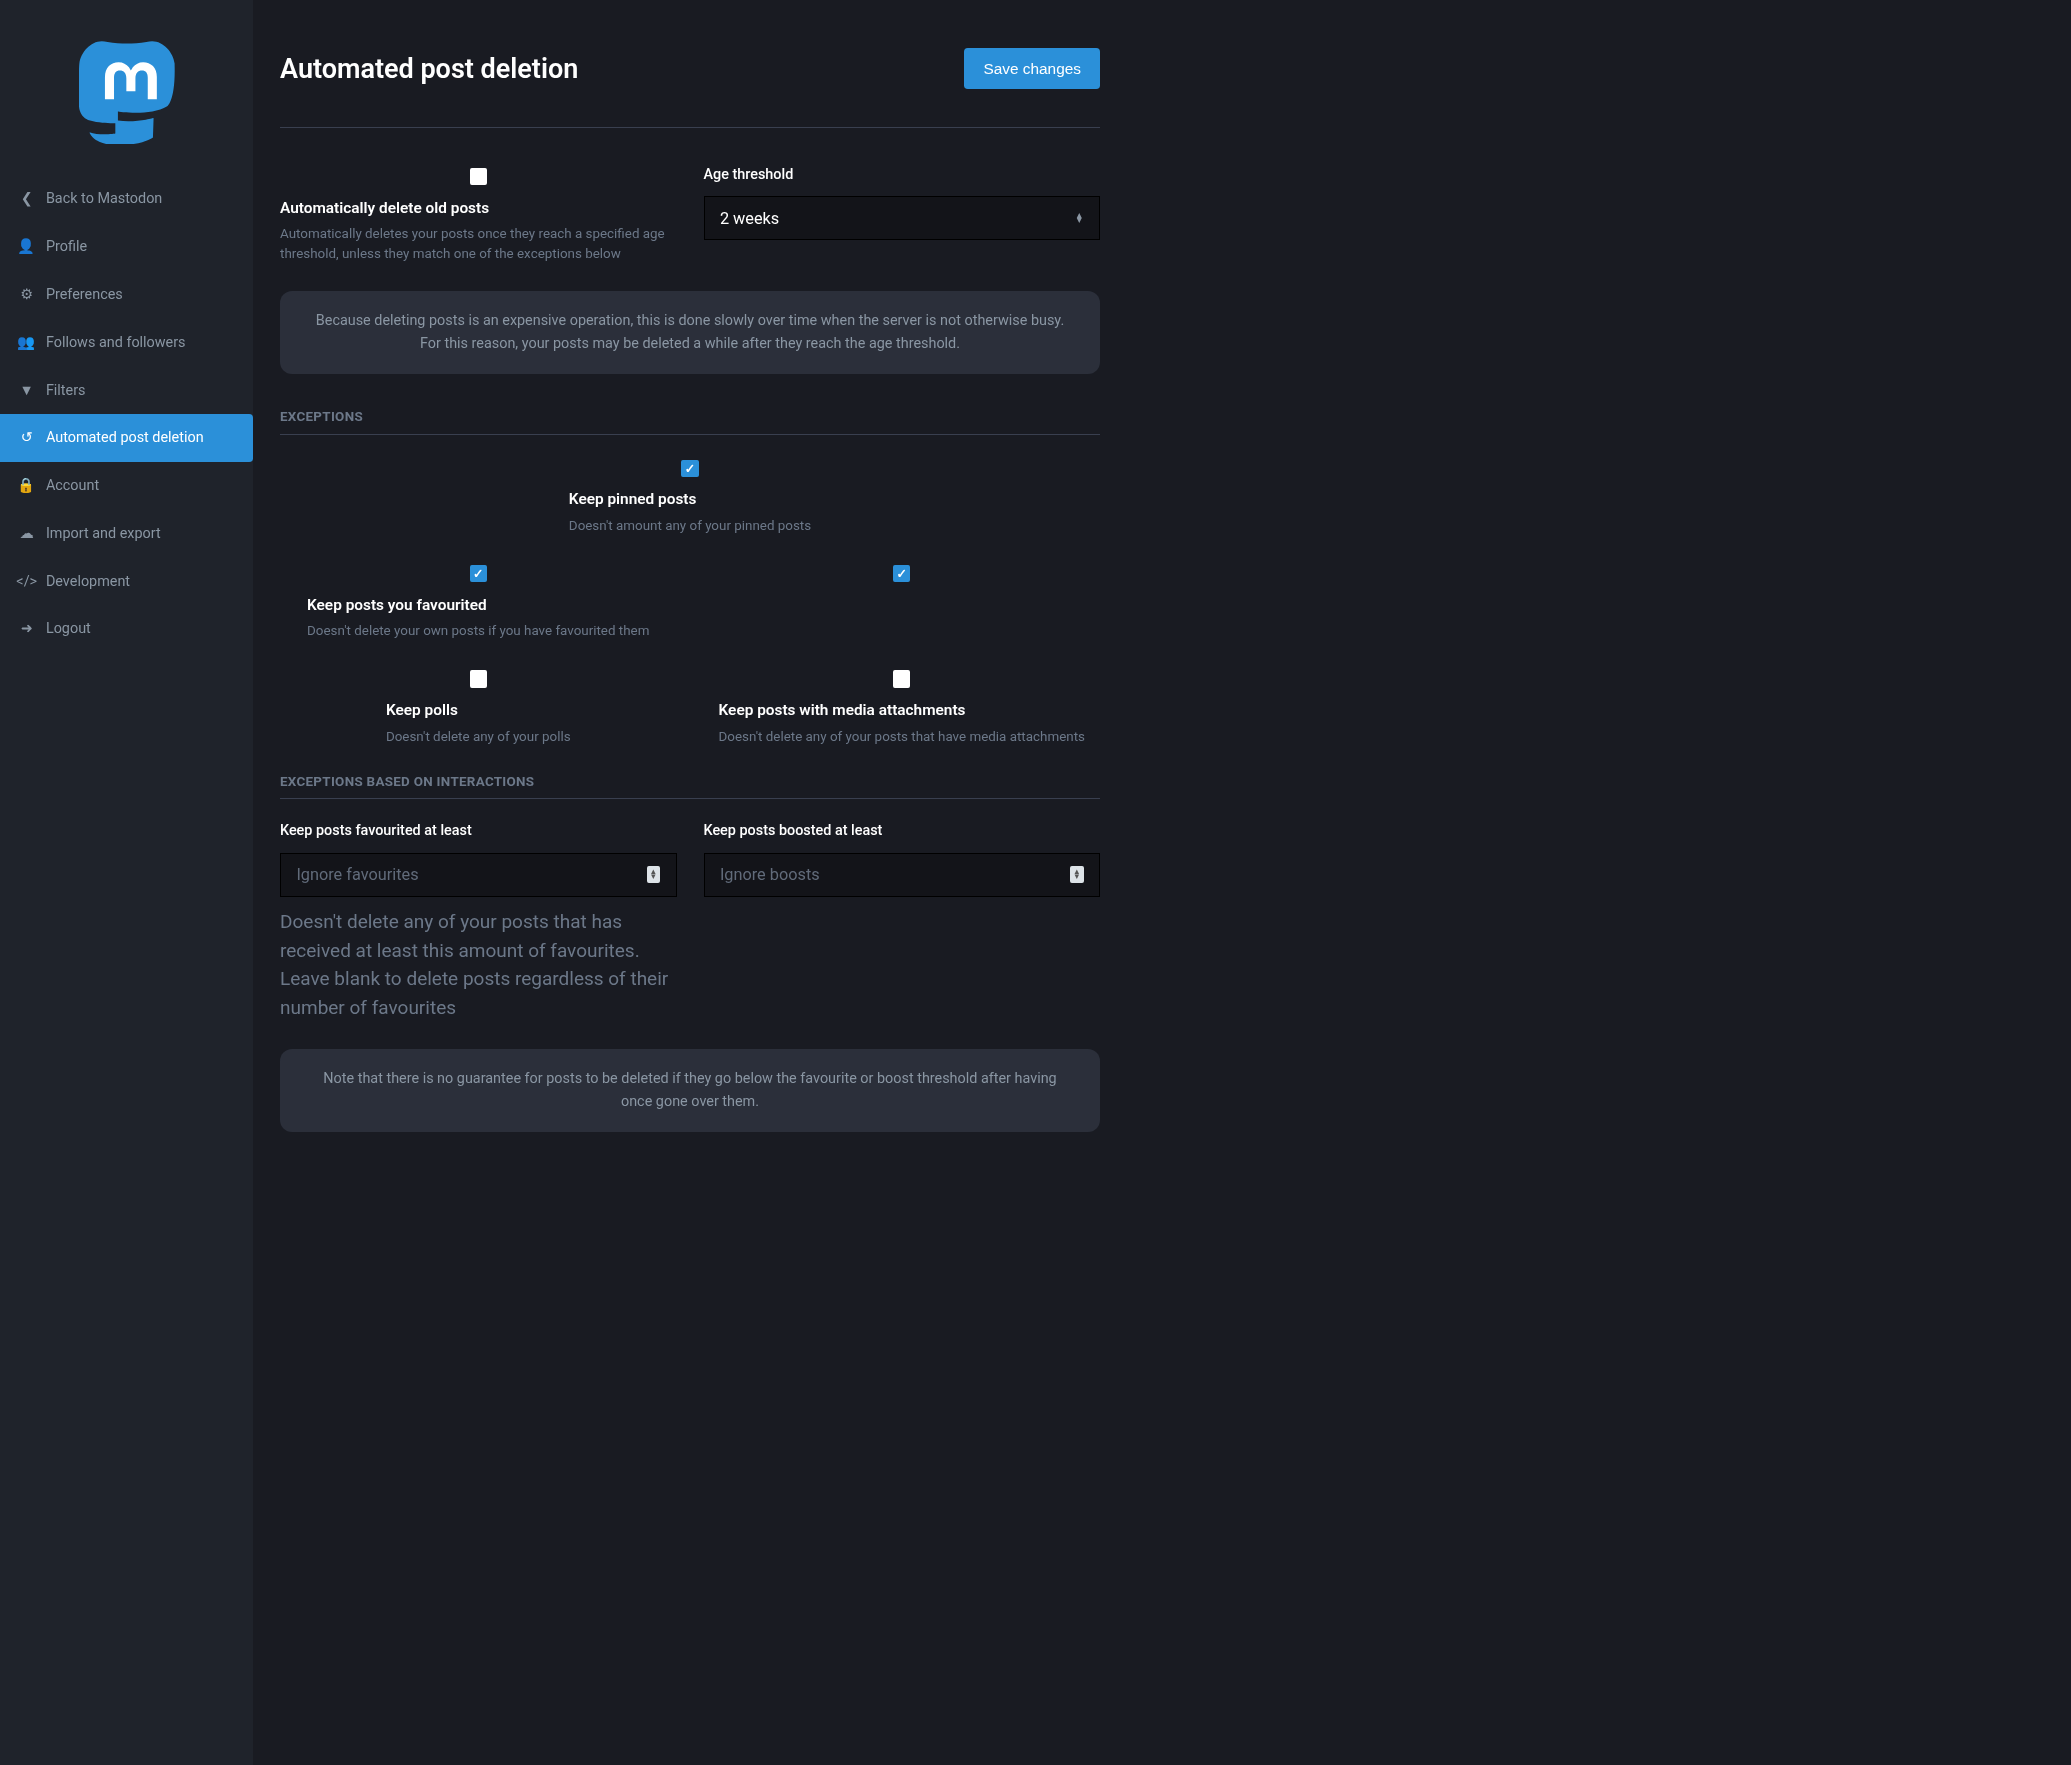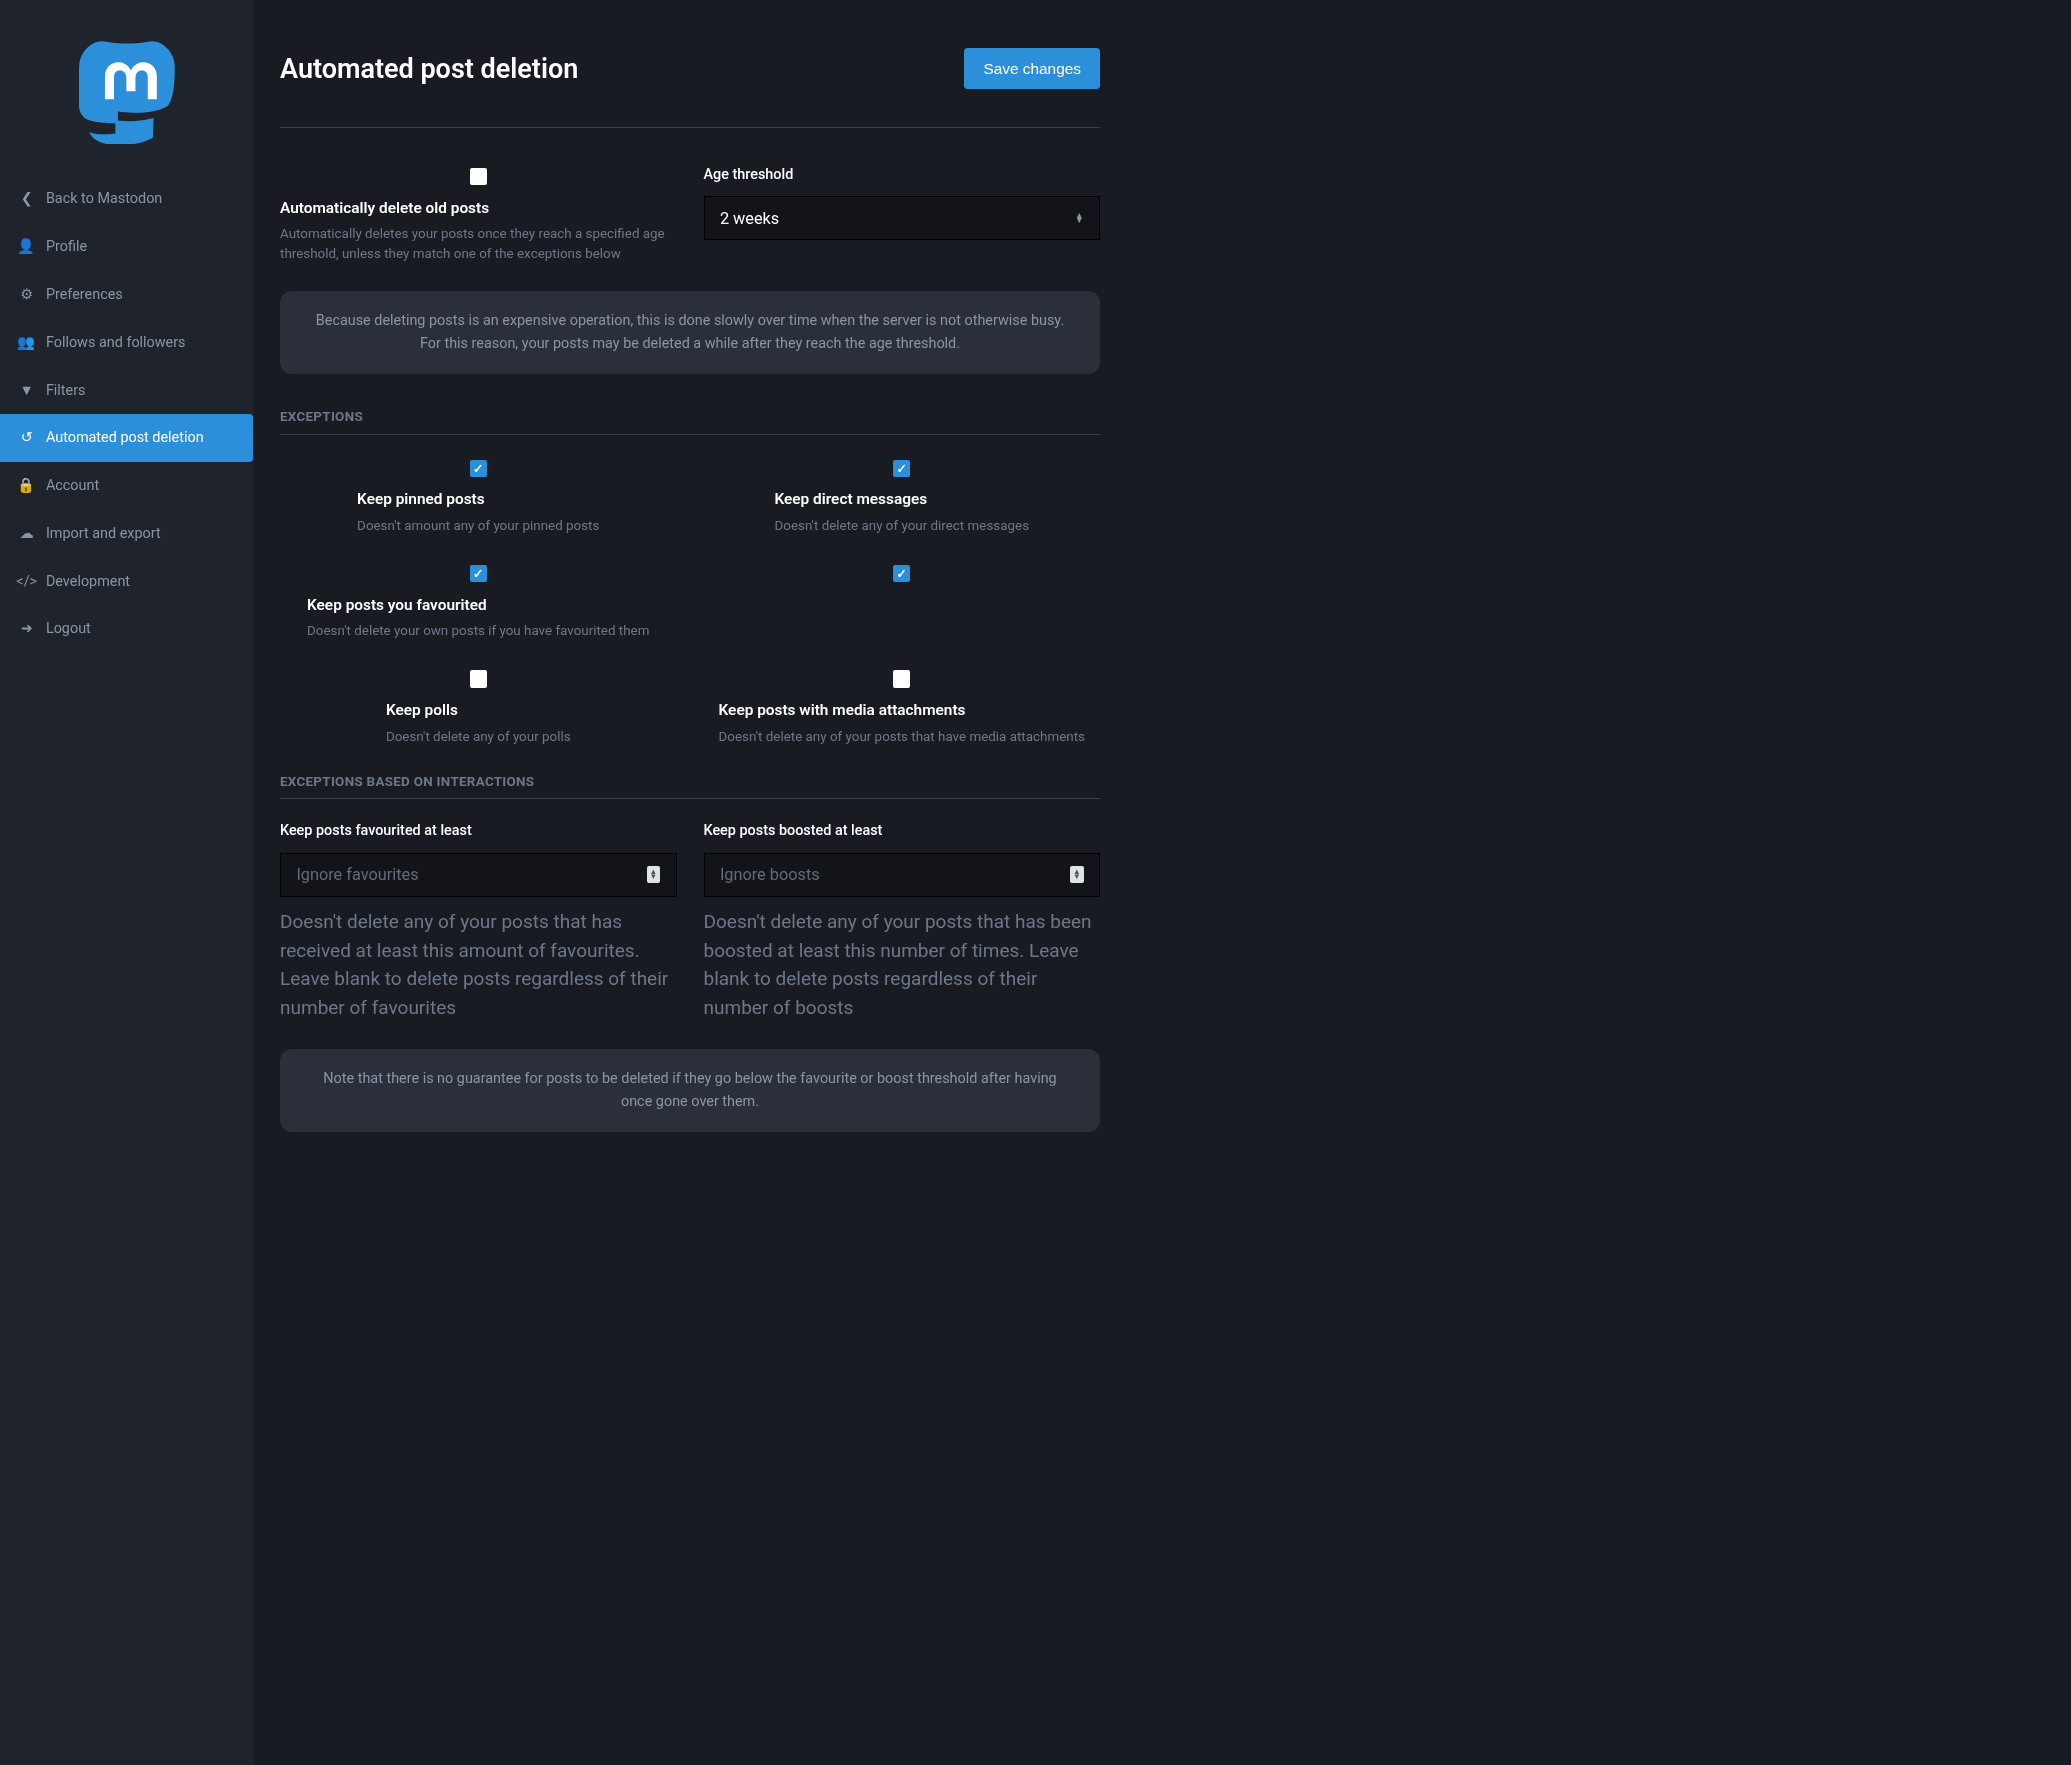--- a/index.html
+++ b/index.html
@@ -233,29 +233,20 @@
       <div class="row">
         <div class="col">
           <div class="check-row">
             <span class="check-box checked"></span>
             <div>
               <div class="check-label">Keep pinned posts</div>
               <div class="check-hint">Doesn't amount any of your pinned posts</div>
             </div>
           </div>
         </div>
-        <div class="col">
-          <div class="check-row">
-            <span class="check-box checked"></span>
-            <div>
-              <div class="check-label">Keep direct messages</div>
-              <div class="check-hint">Doesn't delete any of your direct messages</div>
-            </div>
-          </div>
-        </div>
       </div>
       <div class="row">
         <div class="col">
           <div class="check-row">
             <span class="check-box checked"></span>
             <div>
               <div class="check-label">Keep posts you favourited</div>
               <div class="check-hint">Doesn't delete your own posts if you have favourited them</div>
             </div>
           </div>
@@ -297,19 +288,18 @@
         <span class="select-arrows boxed">▲<br>▼</span>
       </div>
       <div class="field-hint">Doesn't delete any of your posts that has received at least this amount of favourites. Leave blank to delete posts regardless of their number of favourites</div>
     </div>
     <div class="col">
       <div class="field-label">Keep posts boosted at least</div>
       <div class="select-wrap">
         <span class="select-val placeholder">Ignore boosts</span>
         <span class="select-arrows boxed">▲<br>▼</span>
       </div>
-      <div class="field-hint">Doesn't delete any of your posts that has been boosted at least this number of times. Leave blank to delete posts regardless of their number of boosts</div>
     </div>
   </div>
 
   <div class="info-box" style="margin-top:15.4px;">Note that there is no guarantee for posts to be deleted if they go below the favourite or boost threshold after having once gone over them.</div>
 </main>
 
 
 </body></html>

